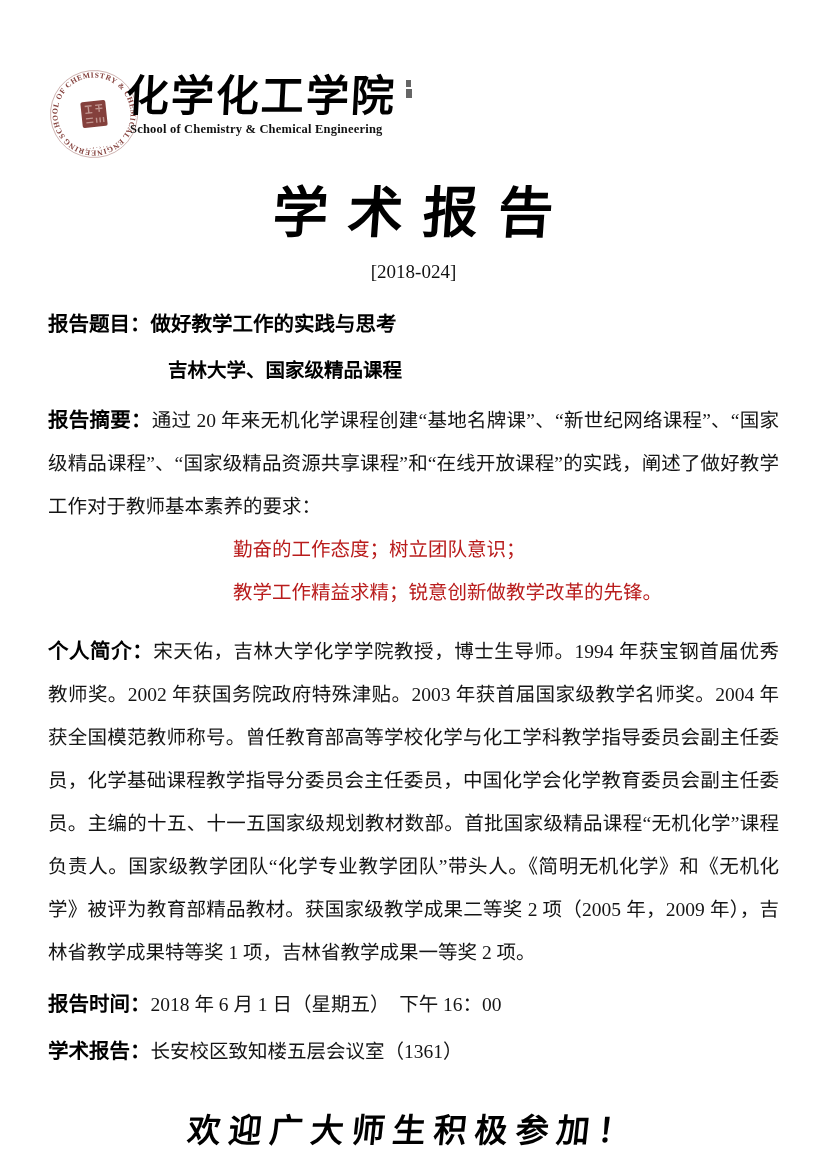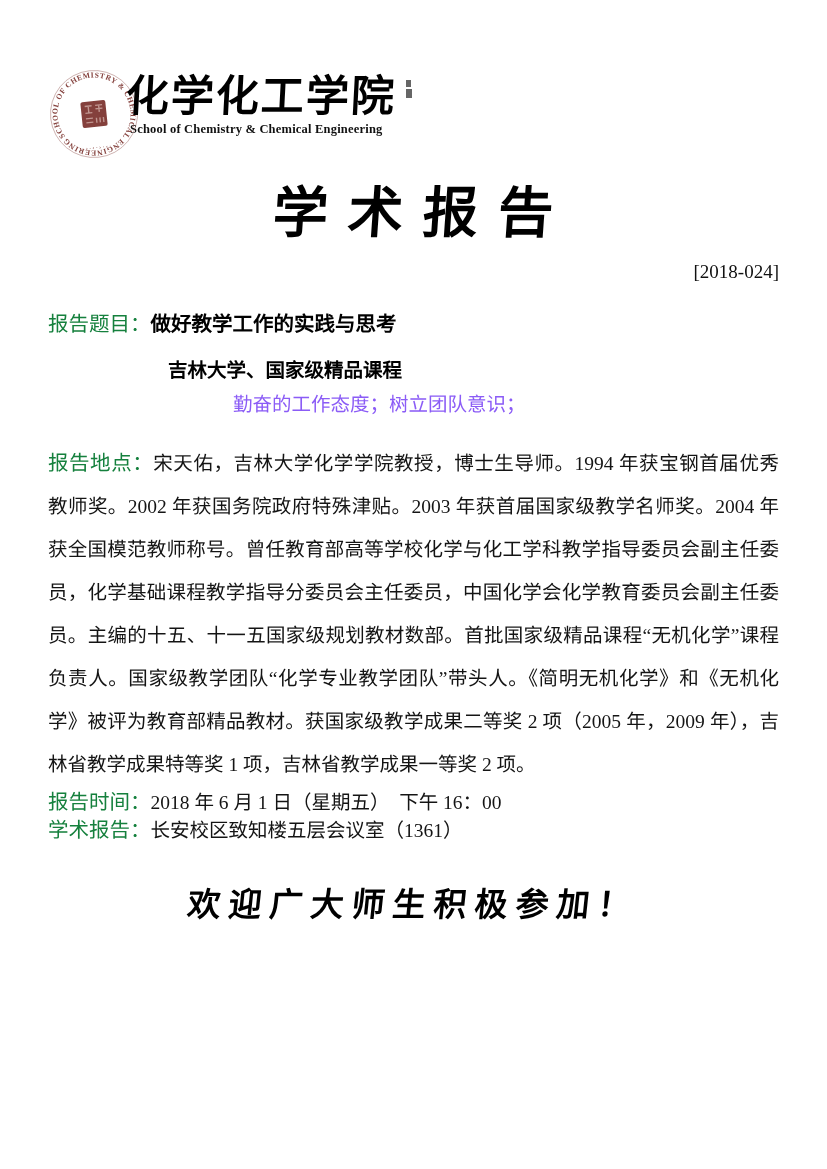--- a/index.html
+++ b/index.html
@@ -43,30 +43,30 @@
     margin-top: 6px;
     text-align: center;
     font-family: "DejaVu Serif", serif;
     font-size: 55px; font-weight: 900;
     letter-spacing: 20px; text-indent: 20px;
     transform: skewX(-4deg);
     color: #000;
   }
   .doc-number {
     margin-top: 13px;
-    text-align: right;
+    text-align: center;
     font-size: 19px;
     font-family: "Liberation Serif", serif;
     color: #111;
   }
 
   
   .lbl {
     font-family: "Liberation Sans", "DejaVu Sans", sans-serif;
-    font-weight: 400; font-size: 20.5px; color: #15803d;
+    font-weight: 700; font-size: 20.5px; color: #000000;
   }
   .hei {
     font-family: "Liberation Sans", "DejaVu Sans", sans-serif;
     font-weight: 700; font-size: 19.5px; color: #000; margin-top: 29px;
   }
   .line-title   { margin-top: 24px; font-size: 20.5px; }
   .line-speaker { margin-top: 21px; font-size: 20.5px; }
   .line-affil   { margin-top: 17px; padding-left: 120px; }
 
   .para {
@@ -74,23 +74,23 @@
     font-size: 19.5px;
     line-height: 43px;
     text-align: justify;
     color: #141414;
   }
   .para .lbl { font-size: 20.5px; }
   .point-line {
     padding-left: 185px;
     font-size: 19.5px;
     line-height: 43px;
-    color: #8b5cf6;
+    color: #b91c1c;
   }
-  .meta-line { font-size: 20.5px; line-height: 22px; margin-top: 5px; }
+  .meta-line { font-size: 20.5px; line-height: 32px; margin-top: 14px; }
   .meta-line .val { font-size: 19.5px; color: #141414; }
 
   
   .welcome {
     margin-top: 36px;
     text-align: center;
     font-family: "DejaVu Serif", serif;
     font-size: 33px; font-weight: 900;
     letter-spacing: 8px;
     transform: skewX(-6deg);
@@ -137,24 +137,28 @@
   <div class="doc-number">[2018-024]</div>
 
   <div class="line-title">
     <span class="lbl">报告题目：</span><span class="hei" style="font-size:20.5px">做好教学工作的实践与思考</span>
   </div>
 
   <div class="line-affil">
     <span class="hei">吉林大学、国家级精品课程</span>
   </div>
 
+  <p class="para">
+    <span class="lbl">报告摘要：</span><span>通过 20 年来无机化学课程创建“基地名牌课”、“新世纪网络课程”、“国家级精品课程”、“国家级精品资源共享课程”和“在线开放课程”的实践，阐述了做好教学工作对于教师基本素养的要求：</span>
+  </p>
   <div class="point-line">勤奋的工作态度；树立团队意识；</div>
+  <div class="point-line">教学工作精益求精；锐意创新做教学改革的先锋。</div>
 
   <p class="para">
-    <span class="lbl">报告地点：</span><span>宋天佑，吉林大学化学学院教授，博士生导师。1994 年获宝钢首届优秀教师奖。2002 年获国务院政府特殊津贴。2003 年获首届国家级教学名师奖。2004 年获全国模范教师称号。曾任教育部高等学校化学与化工学科教学指导委员会副主任委员，化学基础课程教学指导分委员会主任委员，中国化学会化学教育委员会副主任委员。主编的十五、十一五国家级规划教材数部。首批国家级精品课程“无机化学”课程负责人。国家级教学团队“化学专业教学团队”带头人。《简明无机化学》和《无机化学》被评为教育部精品教材。获国家级教学成果二等奖 2 项（2005 年，2009 年），吉林省教学成果特等奖 1 项，吉林省教学成果一等奖 2 项。</span>
+    <span class="lbl">个人简介：</span><span>宋天佑，吉林大学化学学院教授，博士生导师。1994 年获宝钢首届优秀教师奖。2002 年获国务院政府特殊津贴。2003 年获首届国家级教学名师奖。2004 年获全国模范教师称号。曾任教育部高等学校化学与化工学科教学指导委员会副主任委员，化学基础课程教学指导分委员会主任委员，中国化学会化学教育委员会副主任委员。主编的十五、十一五国家级规划教材数部。首批国家级精品课程“无机化学”课程负责人。国家级教学团队“化学专业教学团队”带头人。《简明无机化学》和《无机化学》被评为教育部精品教材。获国家级教学成果二等奖 2 项（2005 年，2009 年），吉林省教学成果特等奖 1 项，吉林省教学成果一等奖 2 项。</span>
   </p>
 
   <div class="meta-line">
     <span class="lbl">报告时间：</span><span class="val">2018 年 6 月 1 日（星期五）　下午 16：00</span>
   </div>
   <div class="meta-line">
     <span class="lbl">学术报告：</span><span class="val">长安校区致知楼五层会议室（1361）</span>
   </div>
 
   <div class="welcome">欢迎广大师生积极参加！</div>

